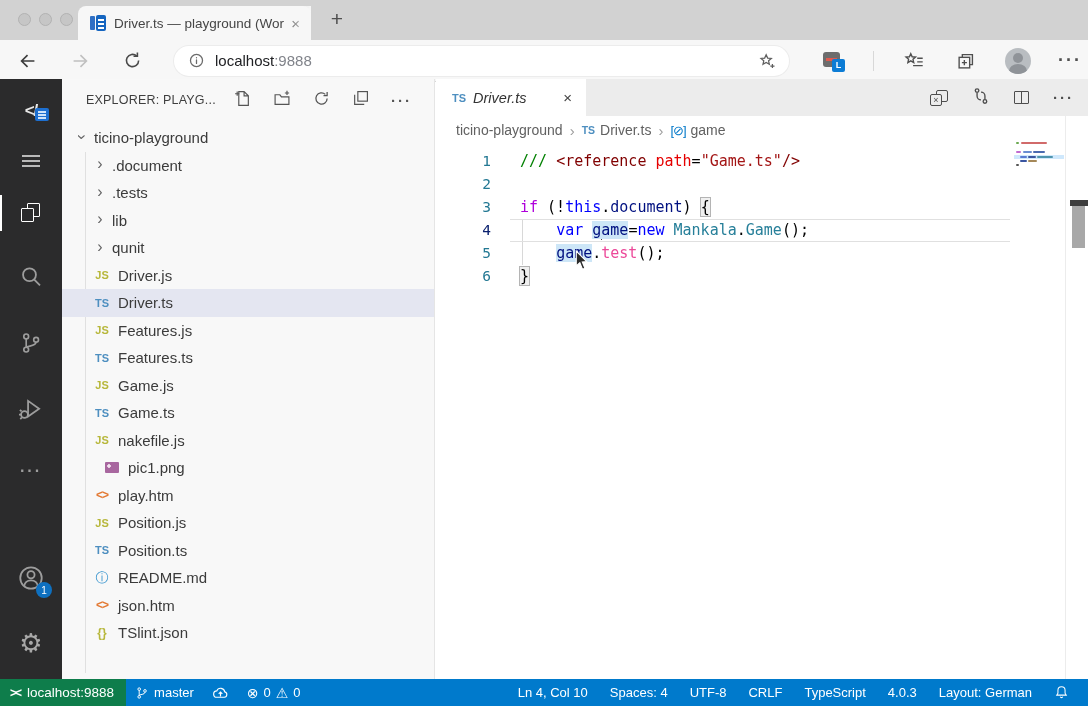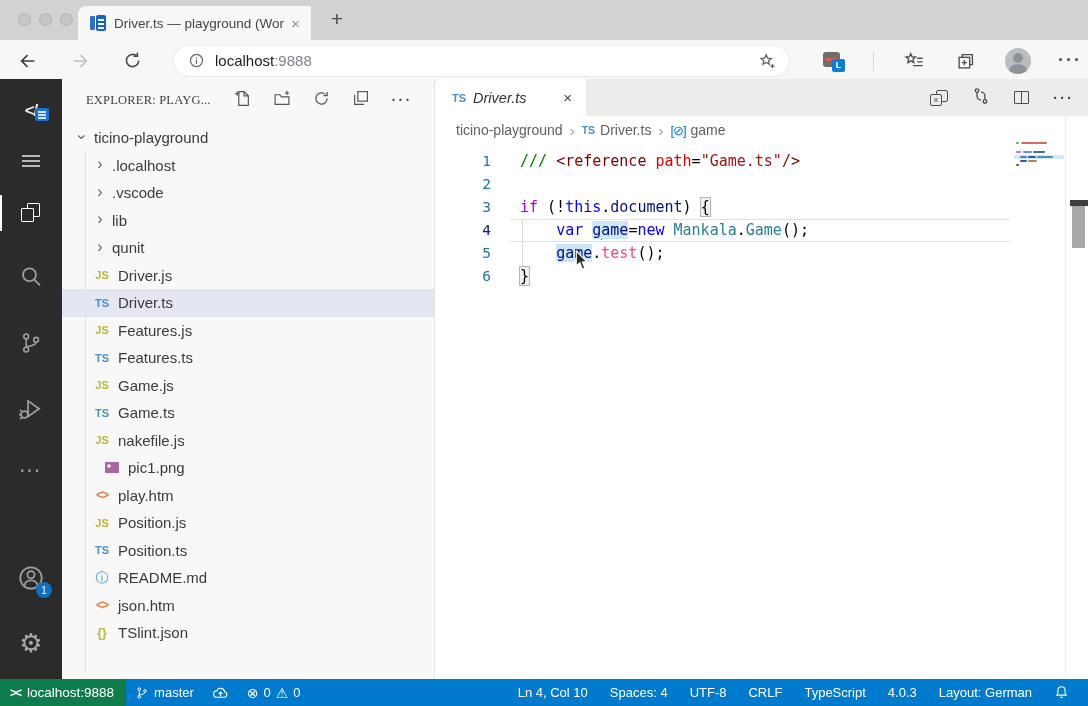--- a/index.html
+++ b/index.html
@@ -58,21 +58,21 @@
   .burger::after { content:""; position:absolute; left:0; top:3px; width:18px; height:2px; background:#b9b9b9; }
   .files-ic { position:relative; width:20px; height:20px; }
   .files-ic .p1 { position:absolute; left:6px; top:0; width:13px; height:14px; border:1.6px solid currentColor; border-radius:1px; }
   .files-ic .p2 { position:absolute; left:0; top:5px; width:13px; height:14px; border:1.6px solid currentColor; border-radius:1px; background:#2b2b2c; }
   .ab-dots { color:#9d9d9d; font-size:16px; letter-spacing:2px; font-weight:bold; }
   .badge { position:absolute; right:10px; bottom:4px; min-width:16px; height:16px; border-radius:8px; background:#0e70c0;
            color:#fff; font-size:10px; display:flex; align-items:center; justify-content:center; padding:0 4px; }
   .gear-glyph { font-size:26px; line-height:1; color:#a8a8a8; }
 
   .sidebar { position:absolute; left:62px; top:0; width:373px; height:100%; background:#f8f8f8; border-right:1px solid #e5e5e5; }
-  .sb-head { position:absolute; left:0; top:0; width:100%; height:42px; display:flex; align-items:center;font-family:Liberation Serif, serif; }
+  .sb-head { position:absolute; left:0; top:0; width:100%; height:42px; display:flex; align-items:center; }
   .sb-title { margin-left:24px; font-size:12.5px; color:#3f3f3f; letter-spacing:0.2px; white-space:nowrap; }
   .sb-acts { position:absolute; right:22px; top:0; height:42px; display:flex; align-items:center; gap:22px; color:#555; }
   .sb-acts .dots { font-size:15px; color:#555; }
   .tree { position:absolute; left:0; top:45px; right:0; bottom:0; font-size:15px; color:#3b3b3b; }
   .tguide { position:absolute; left:23px; top:28px; bottom:6px; width:1px; background:#e0e0e0; }
   .trow { position:relative; height:27.5px; display:flex; align-items:center; cursor:default; }
   .trow.sel { background:#e4e6f1; }
   .chev { display:inline-block; width:16px; font-size:16px; color:#646465; transform:translateY(-1px); margin-right:4px; text-align:center; }
   .chev.down { transform:rotate(90deg) translateX(-1px); }
   .fi { display:inline-flex; width:20px; margin-right:6px; font-weight:bold; font-size:11px; justify-content:center; align-items:center; }
@@ -309,25 +309,25 @@
         </span>
       </div>
       <div class="tree" id="file-tree">
         <div class="tguide"></div>
       <div class="trow" style="padding-left: 12px;">
             <span class="chev down">›</span>
             <span class="tlabel">ticino-playground</span>
           </div>
           <div class="trow" style="padding-left: 30px;">
             <span class="chev">›</span>
-            <span class="tlabel">.localhost</span>
+            <span class="tlabel">.document</span>
           </div>
           <div class="trow" style="padding-left: 30px;">
             <span class="chev">›</span>
-            <span class="tlabel">.vscode</span>
+            <span class="tlabel">.tests</span>
           </div>
           <div class="trow" style="padding-left: 30px;">
             <span class="chev">›</span>
             <span class="tlabel">lib</span>
           </div>
           <div class="trow" style="padding-left: 30px;">
             <span class="chev">›</span>
             <span class="tlabel">qunit</span>
           </div>
           <div class="trow" style="padding-left: 30px;">

